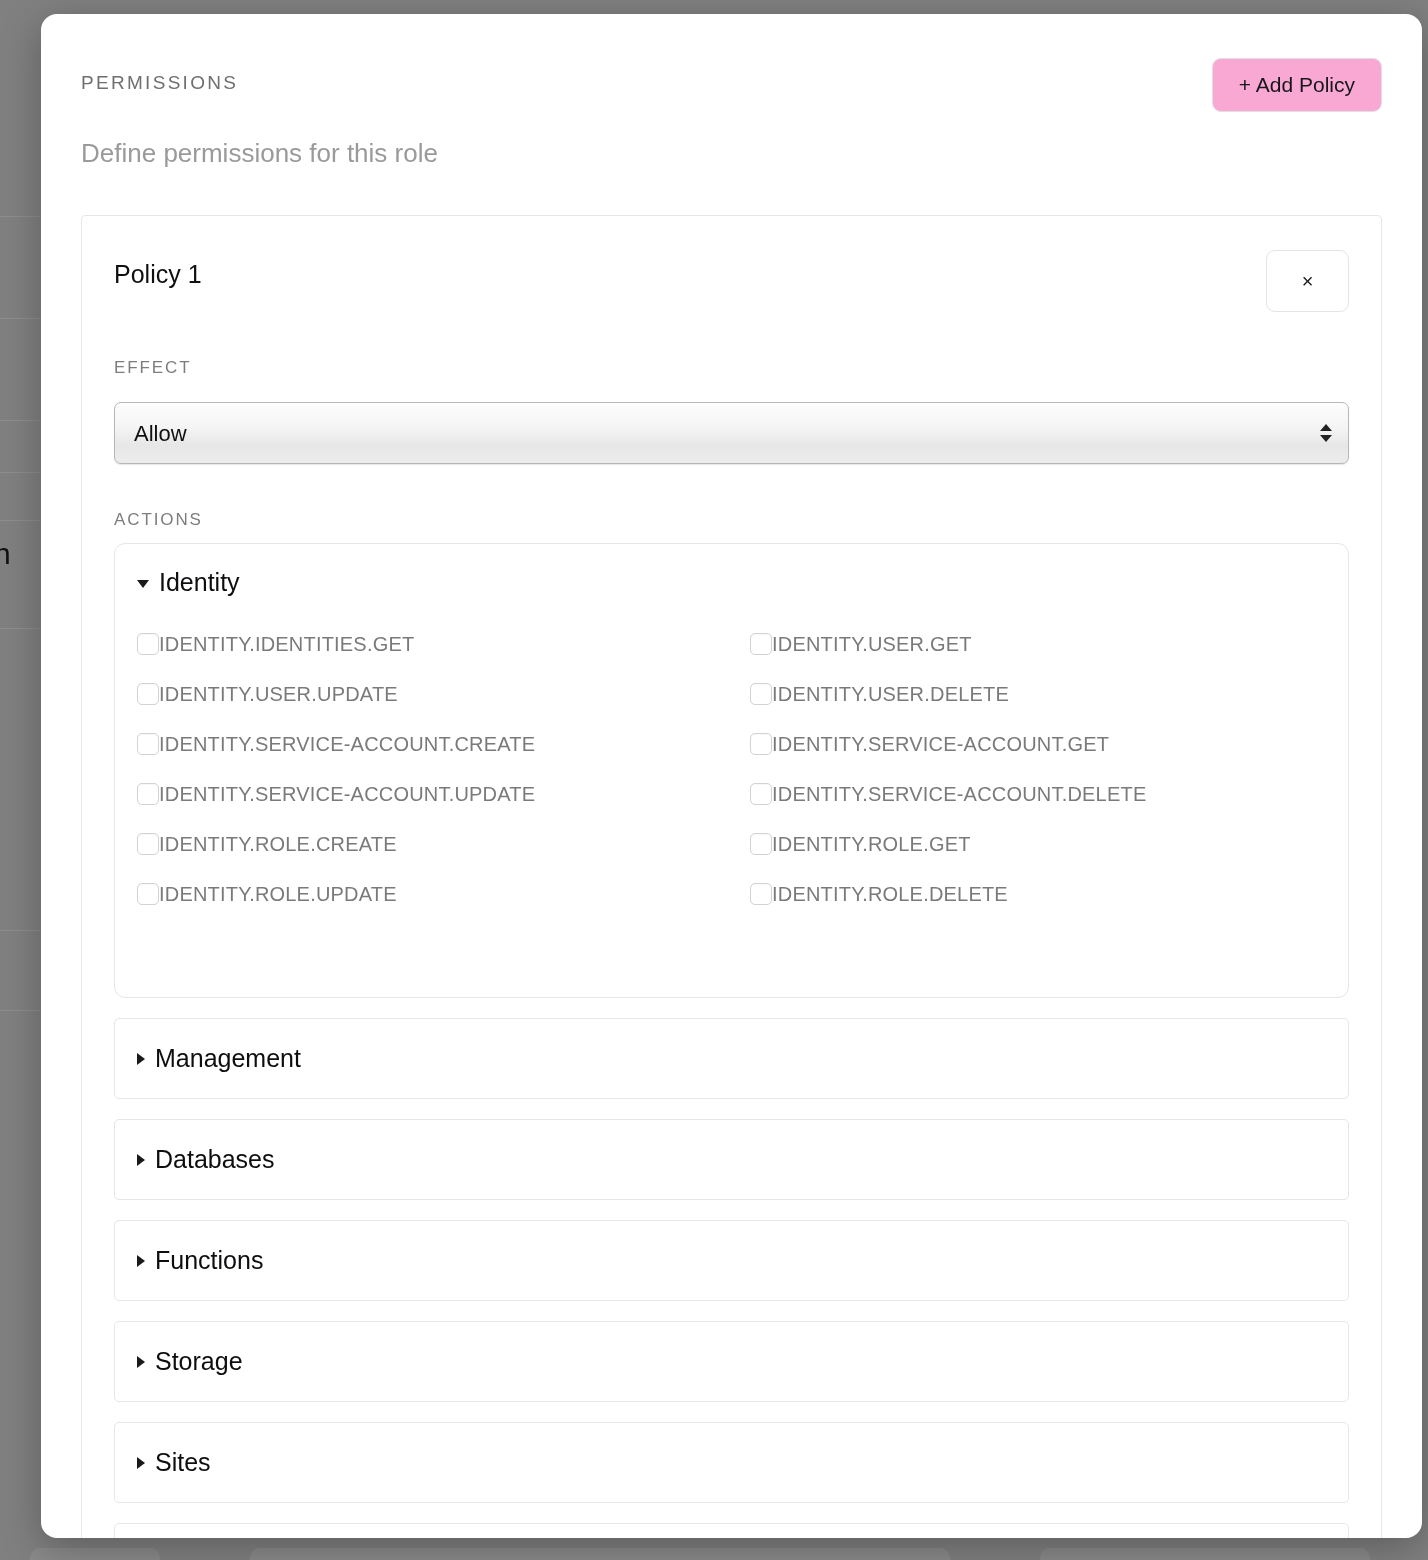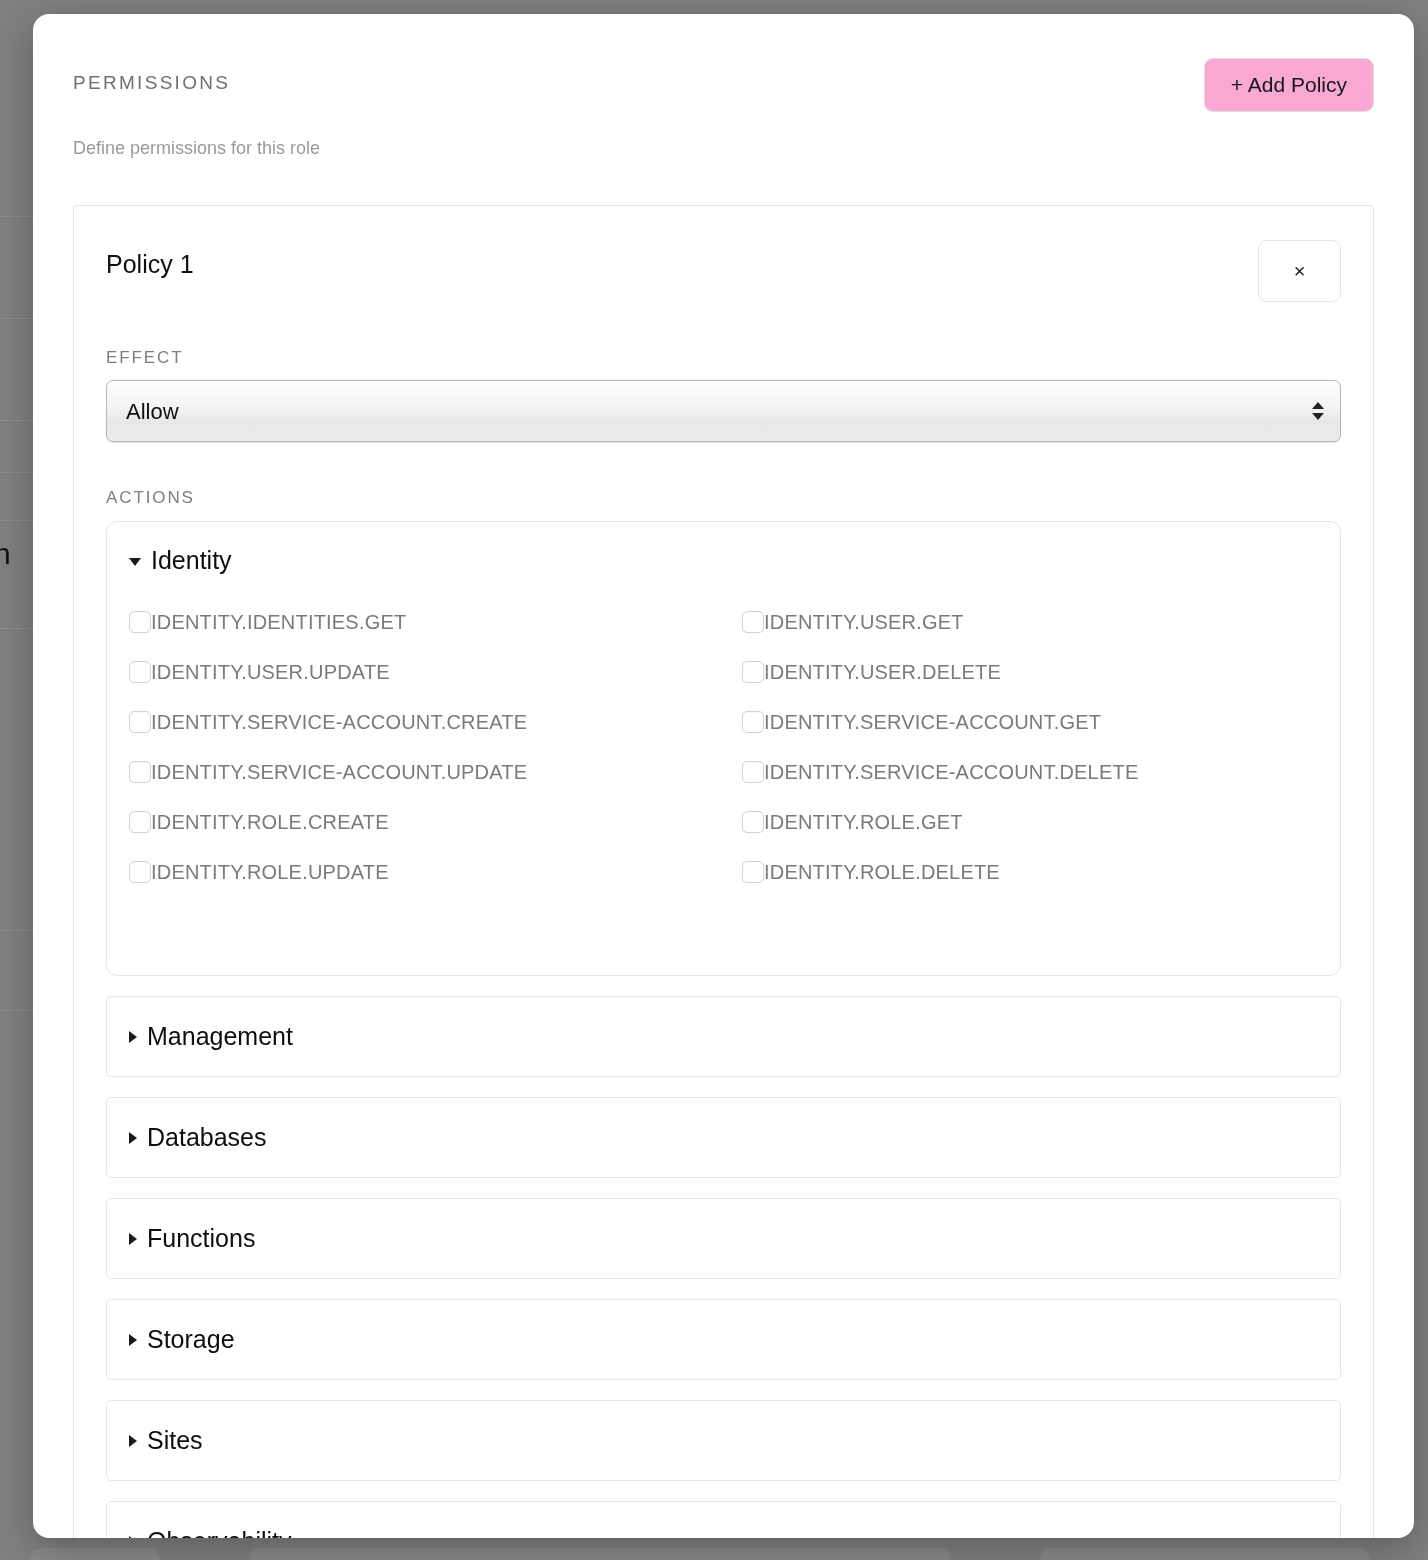--- a/index.html
+++ b/index.html
@@ -30,21 +30,21 @@
   }
   .bd-chip {
     position: absolute;
     background: #8a8a8a;
     border-radius: 10px;
   }
 
   
   #modal {
     position: absolute;
-    left: 33px; top: 14px;
+    left: 41px; top: 14px;
     width: 1381px; height: 1524px;
     background: #ffffff;
     border-radius: 16px;
     overflow: hidden;
     box-shadow: 0 10px 40px rgba(0,0,0,.28);
   }
   .modal-inner {
     position: relative;
     width: 100%; height: 100%;
     padding: 44px 40px 0 40px;
@@ -71,21 +71,21 @@
     height: 54px;
     font-size: 21px;
     color: #17171a;
     font-family: "Liberation Sans", sans-serif;
     cursor: pointer;
     display: flex; align-items: center;
     white-space: nowrap;
   }
   .subtitle {
     margin-top: 26px;
-    font-size: 18px;
+    font-size: 26px;
     color: #9a9a9a;
   }
 
   
   .policy-card {
     margin-top: 46px;
     border: 1px solid #e6e6e6;
     border-radius: 4px;
     padding: 34px 32px 30px 32px;
   }
@@ -117,21 +117,21 @@
   .field-label {
     font-size: 17px;
     letter-spacing: 1.9px;
     color: #7d7d7d;
     margin-top: 46px;
   }
 
   
   .select-wrap {
     position: relative;
-    margin-top: 12px;
+    margin-top: 24px;
     height: 62px;
   }
   .effect-select {
     width: 100%; height: 100%;
     -webkit-appearance: none; appearance: none;
     border: 1px solid #b6b6b6;
     border-radius: 7px;
     background: linear-gradient(180deg,#fdfdfd 0%,#f4f4f4 42%,#e7e7e7 70%,#ececec 100%);
     box-shadow: 0 1px 1px rgba(0,0,0,.10), inset 0 1px 0 #fff;
     font-size: 22px;

